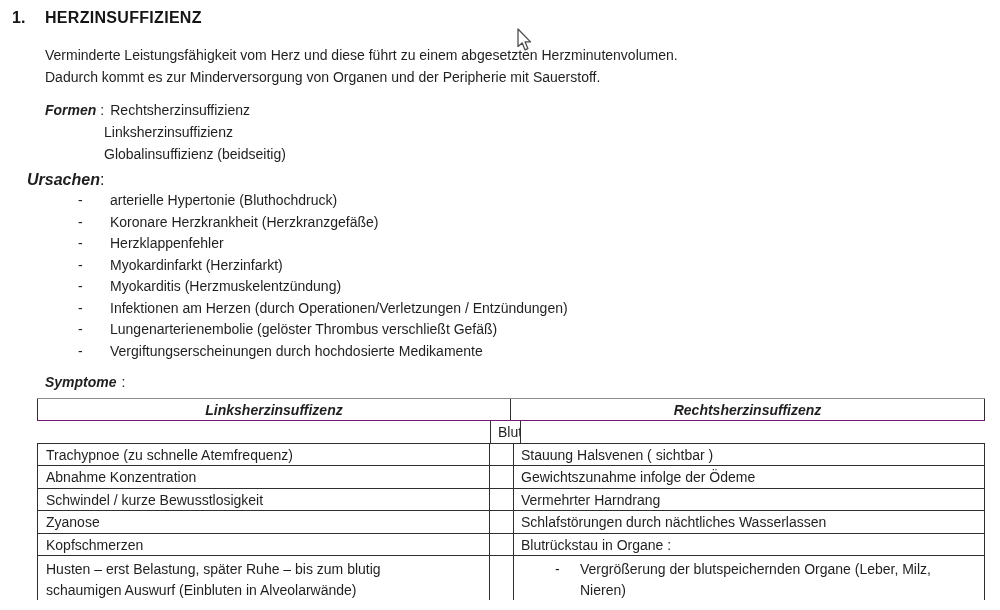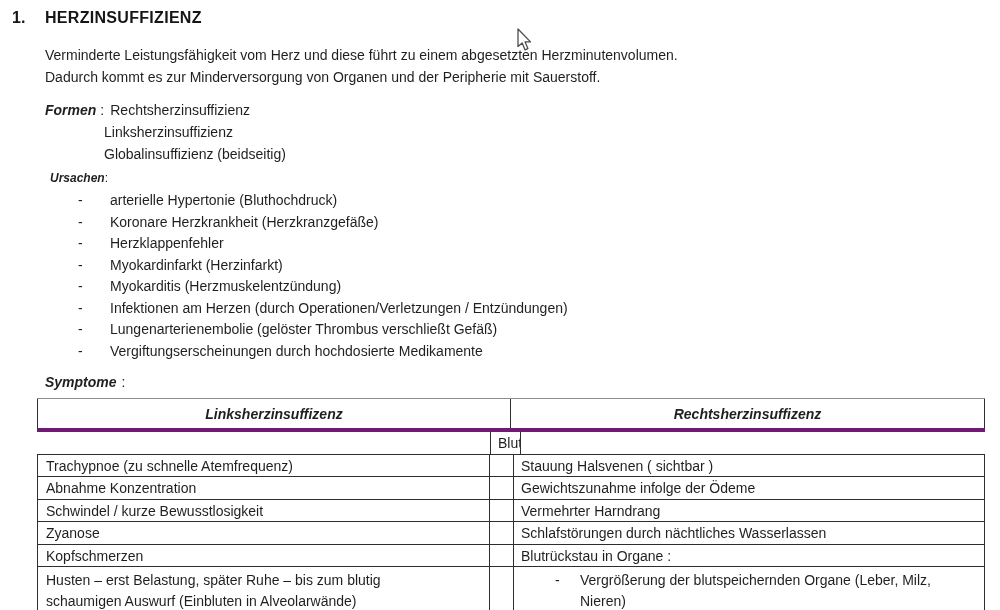--- a/index.html
+++ b/index.html
@@ -17,33 +17,33 @@
   .heading .title { letter-spacing:0.3px; }
 
   .para { position:absolute; top:45px; left:45px; font-size:14px; line-height:21.5px; white-space:nowrap; }
 
   .bi { font-weight:bold; font-style:italic; }
 
   .formen { position:absolute; top:99px; left:45px; font-size:14px; line-height:22px; white-space:nowrap; }
   .formen .sep { margin:0 6px 0 4px; }
   .formen .cont { padding-left:59px; }
 
-  .ursachen-label { position:absolute; top:171px; left:50px; font-size:12px; white-space:nowrap; }
+  .ursachen-label { position:absolute; top:171px; left:27px; font-size:16px; white-space:nowrap; }
 
   .ulist { position:absolute; top:190px; left:78px; font-size:14px; }
   .ulist .li { display:flex; height:21.5px; line-height:21.5px; white-space:nowrap; }
   .ulist .dash { width:32px; }
 
   .symptome-label { position:absolute; top:374px; left:45px; font-size:14px; white-space:nowrap; }
   .symptome-label .colon { margin-left:5px; }
 
   .stable { position:absolute; top:398px; left:37px; width:948px; font-size:14px; }
   .thead {
-    display:grid; grid-template-columns:473px 1fr; height:34px;
-    border-top:1px solid #8c8c8c; border-bottom:4px solid #701a75;
+    display:grid; grid-template-columns:473px 1fr; height:23px;
+    border-top:1px solid #8c8c8c; border-bottom:1px solid #701a75;
   }
   .thead .hcell {
     display:flex; align-items:center; justify-content:center;
     font-weight:bold; font-style:italic;
     border-left:1px solid #2e2e2e; overflow:hidden; white-space:nowrap;
   }
   .thead .hcell:last-child { border-right:1px solid #2e2e2e; }
 
   .trow { display:grid; grid-template-columns:453px 23px 472px; height:22.5px; border-bottom:1px solid #2e2e2e; }
   .trow .c1, .trow .c3 { border-left:1px solid #2e2e2e; border-right:1px solid #2e2e2e; white-space:nowrap; overflow:hidden; }

